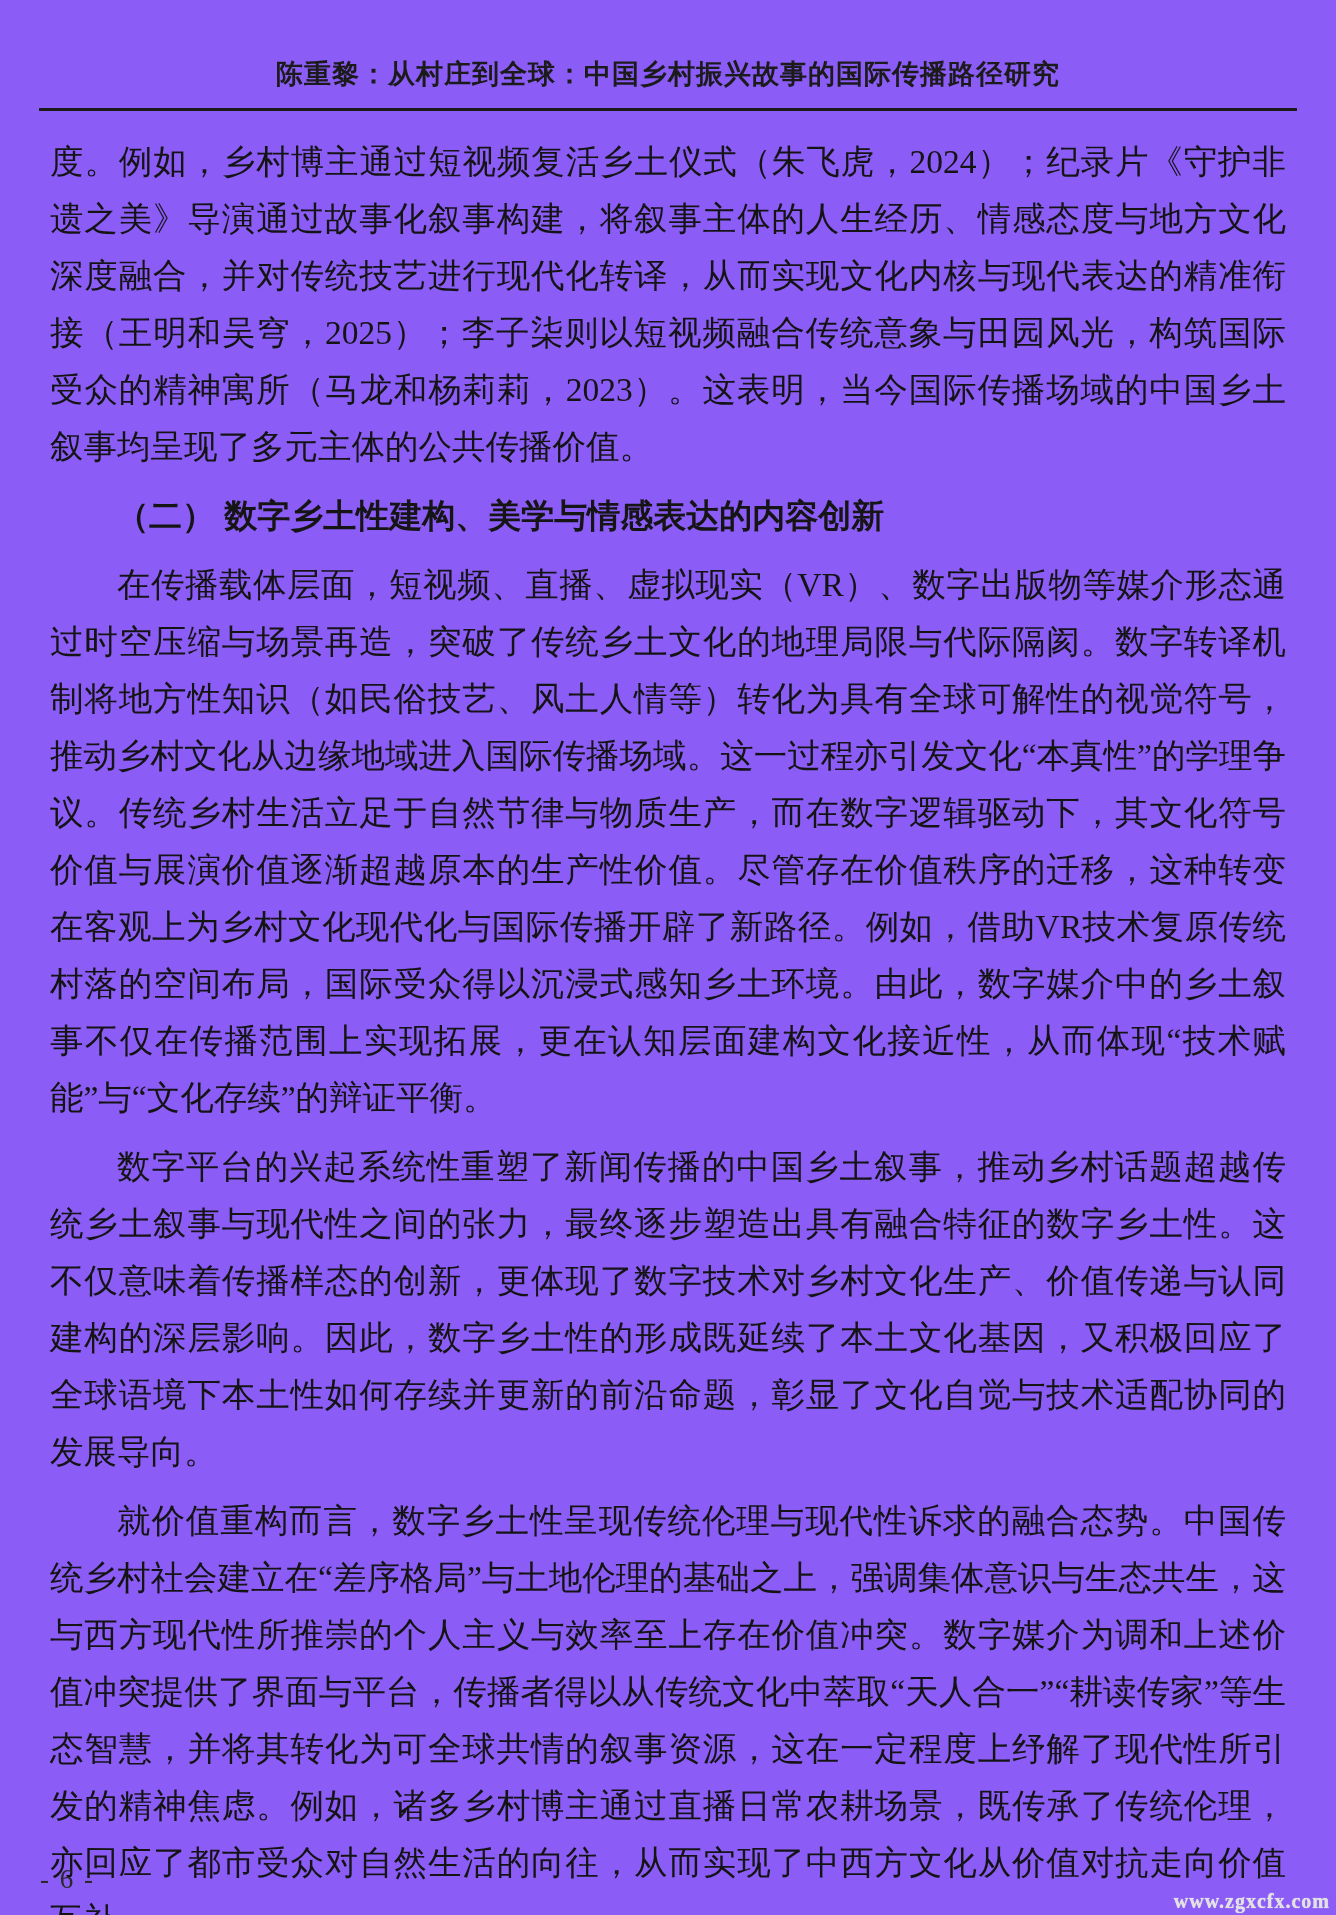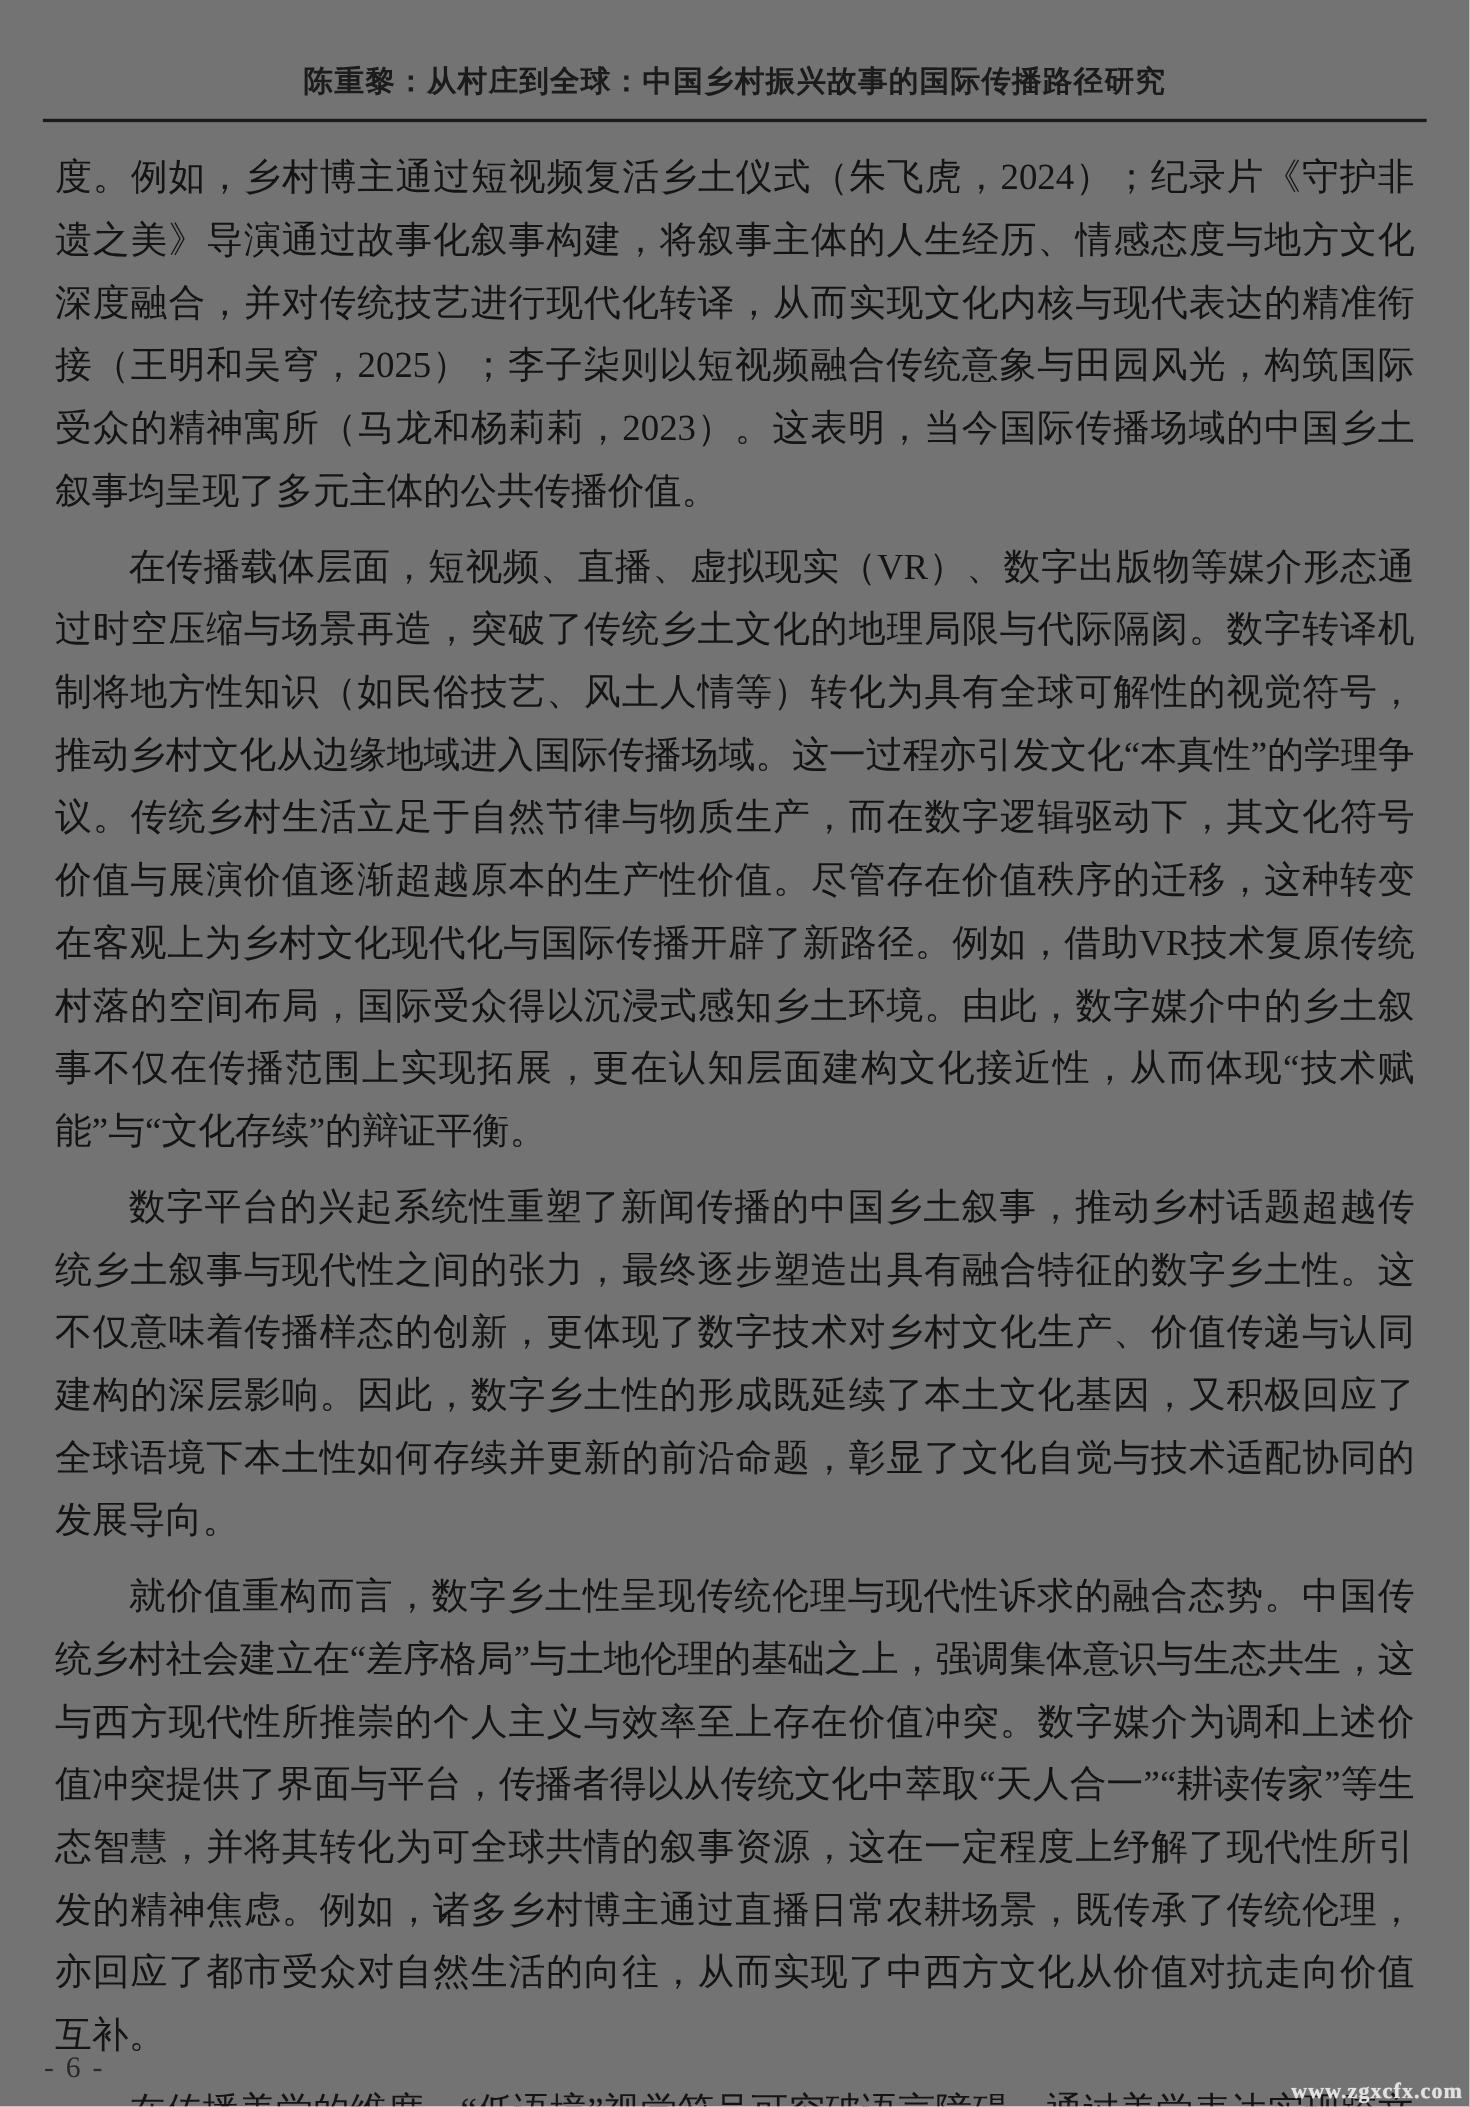--- a/index.html
+++ b/index.html
@@ -4,21 +4,21 @@
 <style>
   html, body {
     margin: 0;
     padding: 0;
     background: #ffffff;
   }
   .page {
     position: relative;
     width: 1336px;
     height: 1915px;
-    background: #737373;
+    background: #8b5cf6;
     overflow: hidden;
     font-family: "Liberation Serif", serif;
     color: #1b1b1b;
   }
   .running-header {
     position: absolute;
     top: 56px;
     left: 40px;
     right: 40px;
     text-align: center;
@@ -91,20 +91,21 @@
 <body>
 
 <div class="page">
 
   <div class="running-header">陈重黎：从村庄到全球：中国乡村振兴故事的国际传播路径研究</div>
 
   <div class="header-rule"></div>
 
   <div class="body-text">
     <p class="no-indent">度。例如，乡村博主通过短视频复活乡土仪式（朱飞虎，2024）；纪录片《守护非遗之美》导演通过故事化叙事构建，将叙事主体的人生经历、情感态度与地方文化深度融合，并对传统技艺进行现代化转译，从而实现文化内核与现代表达的精准衔接（王明和吴穹，2025）；李子柒则以短视频融合传统意象与田园风光，构筑国际受众的精神寓所（马龙和杨莉莉，2023）。这表明，当今国际传播场域的中国乡土叙事均呈现了多元主体的公共传播价值。</p>
+    <p class="section-heading">（二） 数字乡土性建构、美学与情感表达的内容创新</p>
     <p>在传播载体层面，短视频、直播、虚拟现实（VR）、数字出版物等媒介形态通过时空压缩与场景再造，突破了传统乡土文化的地理局限与代际隔阂。数字转译机制将地方性知识（如民俗技艺、风土人情等）转化为具有全球可解性的视觉符号，推动乡村文化从边缘地域进入国际传播场域。这一过程亦引发文化“本真性”的学理争议。传统乡村生活立足于自然节律与物质生产，而在数字逻辑驱动下，其文化符号价值与展演价值逐渐超越原本的生产性价值。尽管存在价值秩序的迁移，这种转变在客观上为乡村文化现代化与国际传播开辟了新路径。例如，借助VR技术复原传统村落的空间布局，国际受众得以沉浸式感知乡土环境。由此，数字媒介中的乡土叙事不仅在传播范围上实现拓展，更在认知层面建构文化接近性，从而体现“技术赋能”与“文化存续”的辩证平衡。</p>
     <p>数字平台的兴起系统性重塑了新闻传播的中国乡土叙事，推动乡村话题超越传统乡土叙事与现代性之间的张力，最终逐步塑造出具有融合特征的数字乡土性。这不仅意味着传播样态的创新，更体现了数字技术对乡村文化生产、价值传递与认同建构的深层影响。因此，数字乡土性的形成既延续了本土文化基因，又积极回应了全球语境下本土性如何存续并更新的前沿命题，彰显了文化自觉与技术适配协同的发展导向。</p>
     <p>就价值重构而言，数字乡土性呈现传统伦理与现代性诉求的融合态势。中国传统乡村社会建立在“差序格局”与土地伦理的基础之上，强调集体意识与生态共生，这与西方现代性所推崇的个人主义与效率至上存在价值冲突。数字媒介为调和上述价值冲突提供了界面与平台，传播者得以从传统文化中萃取“天人合一”“耕读传家”等生态智慧，并将其转化为可全球共情的叙事资源，这在一定程度上纾解了现代性所引发的精神焦虑。例如，诸多乡村博主通过直播日常农耕场景，既传承了传统伦理，亦回应了都市受众对自然生活的向往，从而实现了中西方文化从价值对抗走向价值互补。</p>
     <p>在传播美学的维度，“低语境”视觉符号可突破语言障碍，通过美学表达实现跨文化认同（Hall，1976）。中国乡村振兴故事国际传播的叙事积极顺应这一趋势，广泛吸收电影化的视觉表达策略，将原生态乡村影像纳入对外传播体系。例如，李子柒通过固定机位、长镜头及最小化剪辑等策略，营造诗意化的“永恒乡村”意象（陈一，</p>
   </div>
 
   <div class="page-number">- 6 -</div>
 
   <div class="watermark">www.zgxcfx.com</div>
 

